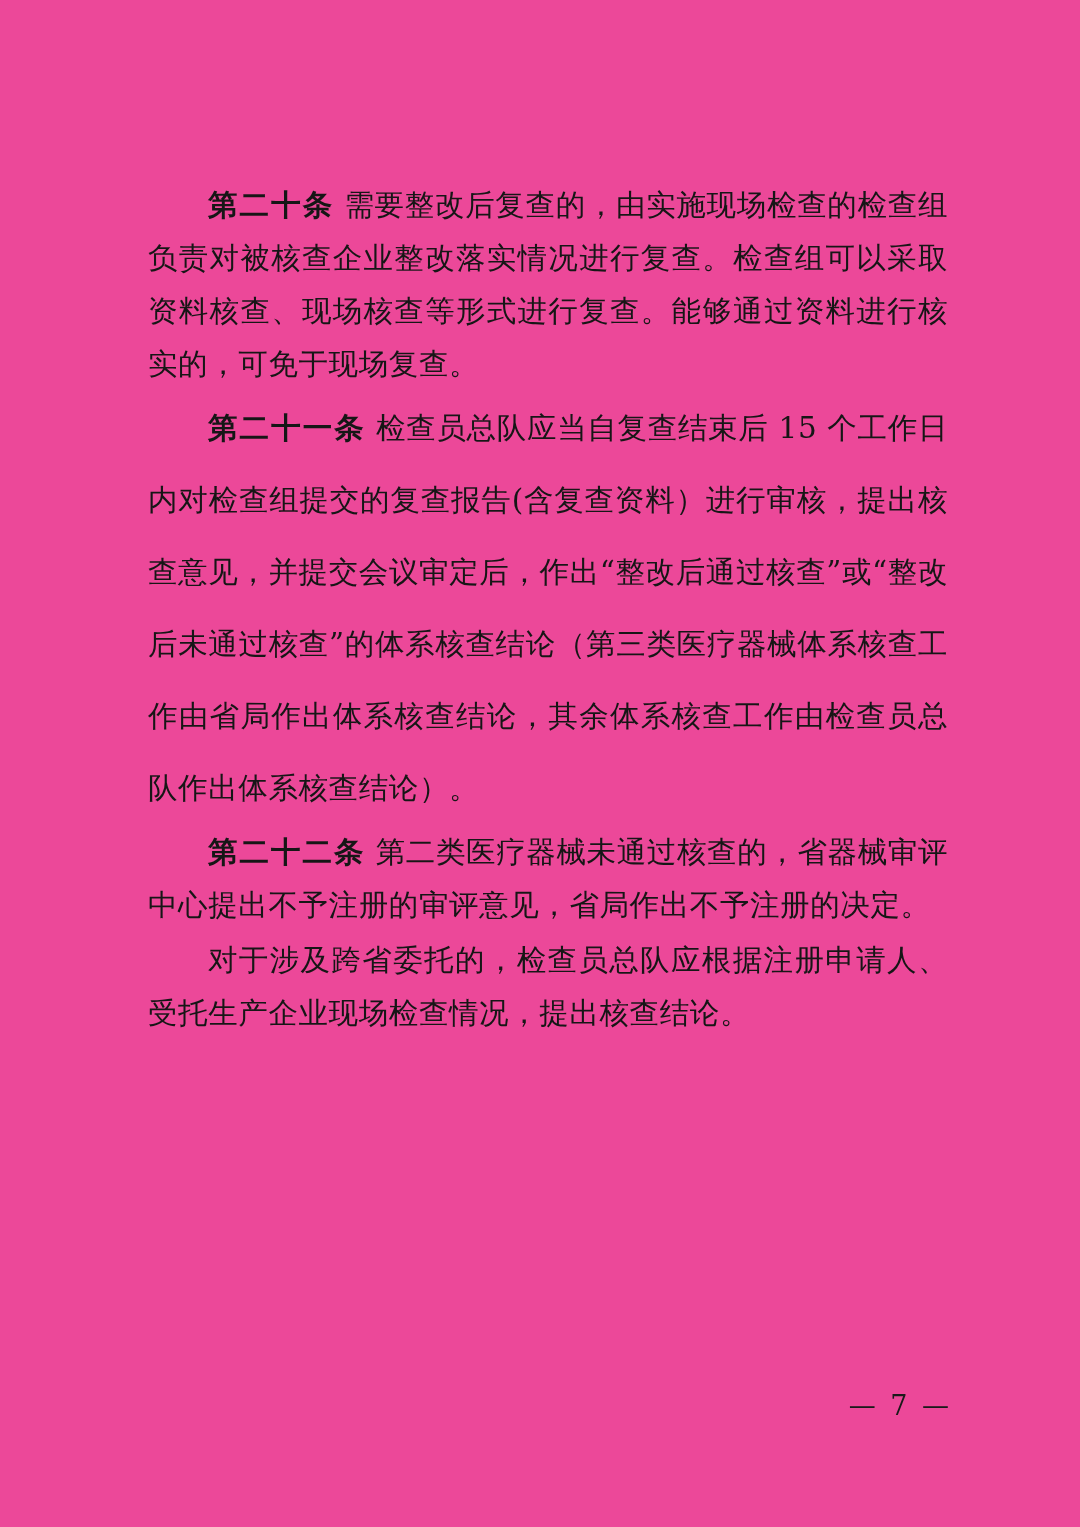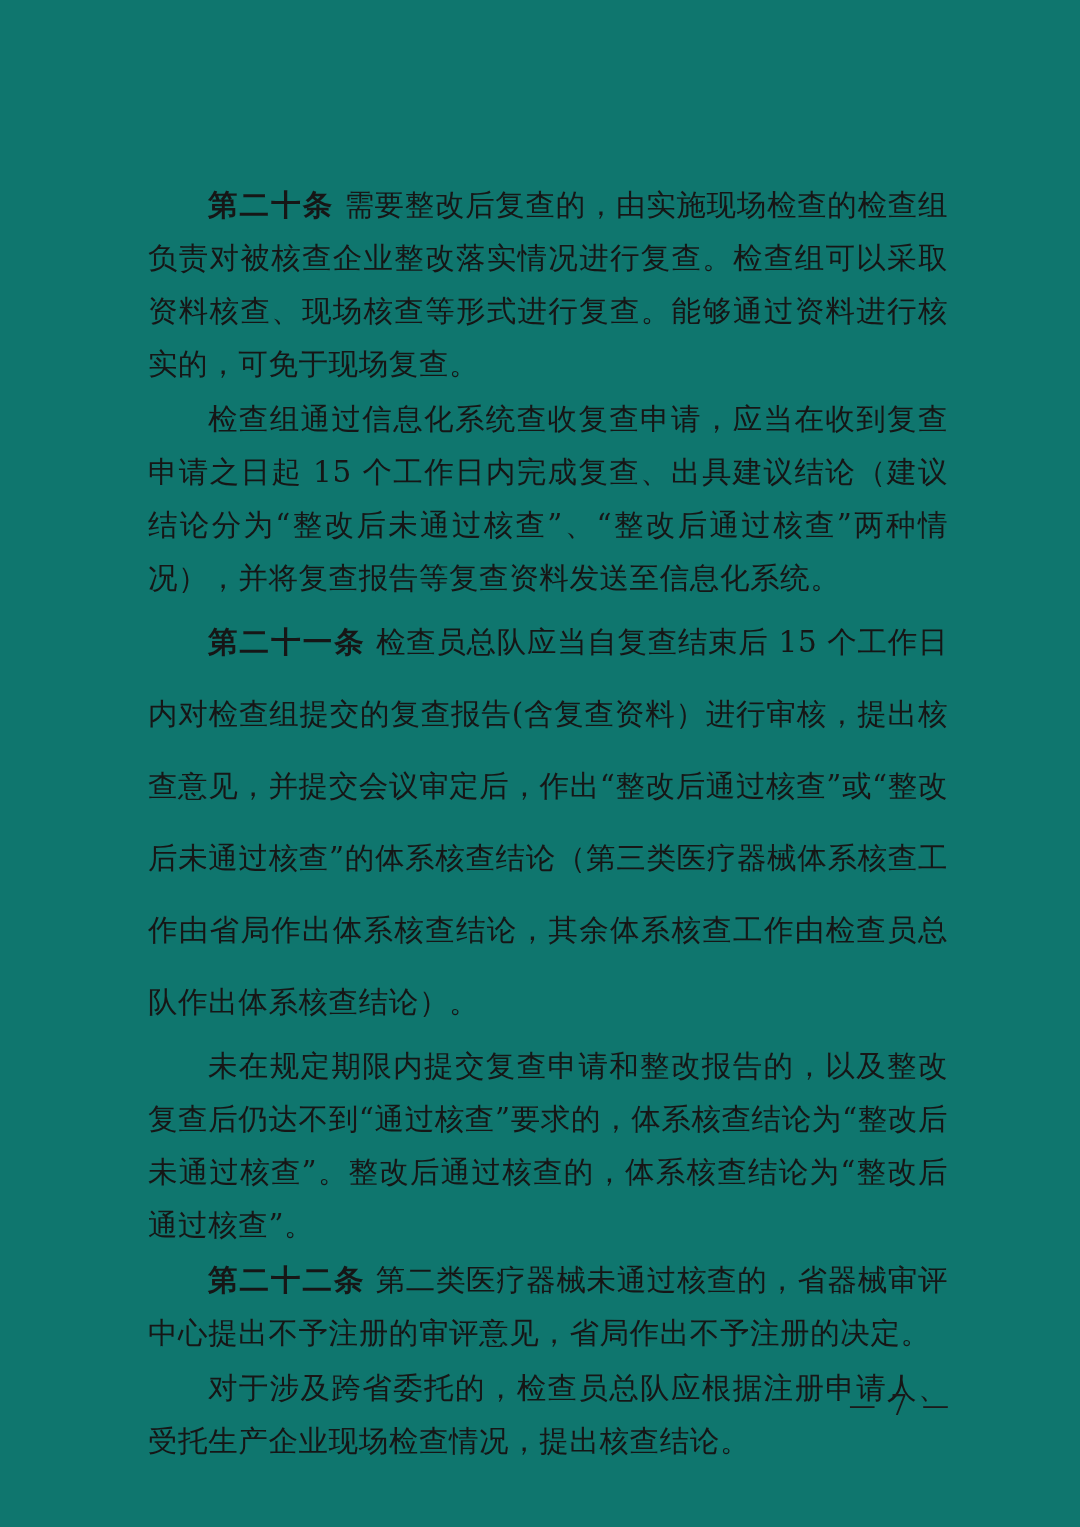--- a/index.html
+++ b/index.html
@@ -14,21 +14,21 @@
     color: #1a1a1a;
     position: relative;
     overflow: hidden;
   }
   .page {
     position: absolute;
     left: 0;
     top: 0;
     width: 1080px;
     height: 1527px;
-    background: #0f766e;
+    background: #ec4899;
   }
   .content {
     position: absolute;
     left: 148px;
     top: 178px;
     width: 800px;
   }
   .para {
     font-size: 29.5px;
     line-height: 53px;
@@ -62,31 +62,25 @@
 </head>
 <body>
 
 <div class="page">
   <div class="content">
 
     <p class="para">
       <span class="lead">第二十条</span><span> 需要整改后复查的，由实施现场检查的检查组负责对被核查企业整改落实情况进行复查。检查组可以采取资料核查、现场核查等形式进行复查。能够通过资料进行核实的，可免于现场复查。</span>
     </p>
 
-    <p class="para">
-      <span class="lead"></span><span>检查组通过信息化系统查收复查申请，应当在收到复查申请之日起 15 个工作日内完成复查、出具建议结论（建议结论分为“整改后未通过核查”、“整改后通过核查”两种情况），并将复查报告等复查资料发送至信息化系统。</span>
-    </p>
 
     <p class="para tight">
       <span class="lead">第二十一条</span><span> 检查员总队应当自复查结束后 15 个工作日内对检查组提交的复查报告(含复查资料）进行审核，提出核查意见，并提交会议审定后，作出“整改后通过核查”或“整改后未通过核查”的体系核查结论（第三类医疗器械体系核查工作由省局作出体系核查结论，其余体系核查工作由检查员总队作出体系核查结论）。</span>
     </p>
 
-    <p class="para">
-      <span class="lead"></span><span>未在规定期限内提交复查申请和整改报告的，以及整改复查后仍达不到“通过核查”要求的，体系核查结论为“整改后未通过核查”。整改后通过核查的，体系核查结论为“整改后通过核查”。</span>
-    </p>
 
     <p class="para">
       <span class="lead">第二十二条</span><span> 第二类医疗器械未通过核查的，省器械审评中心提出不予注册的审评意见，省局作出不予注册的决定。</span>
     </p>
 
     <p class="para">
       <span class="lead"></span><span>对于涉及跨省委托的，检查员总队应根据注册申请人、受托生产企业现场检查情况，提出核查结论。</span>
     </p>
 
   </div>

